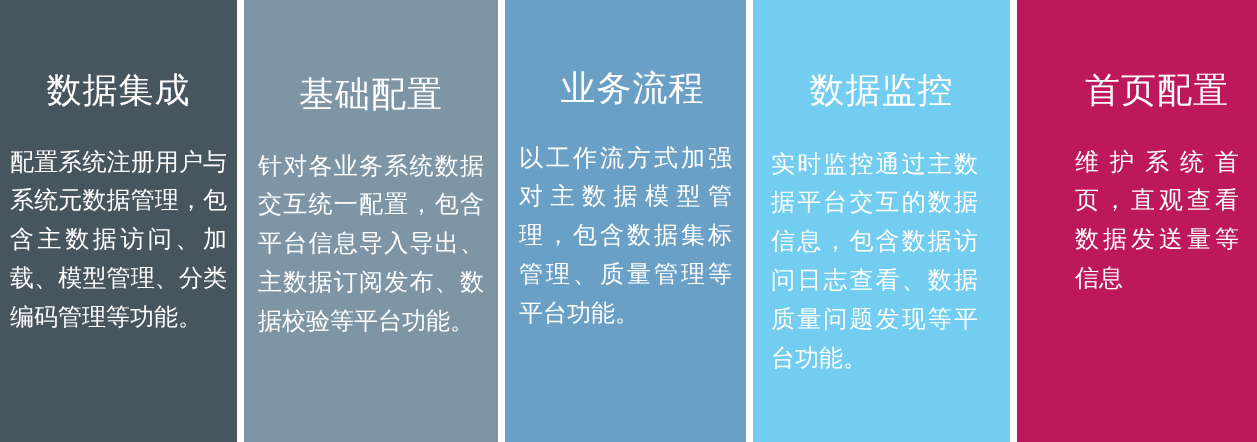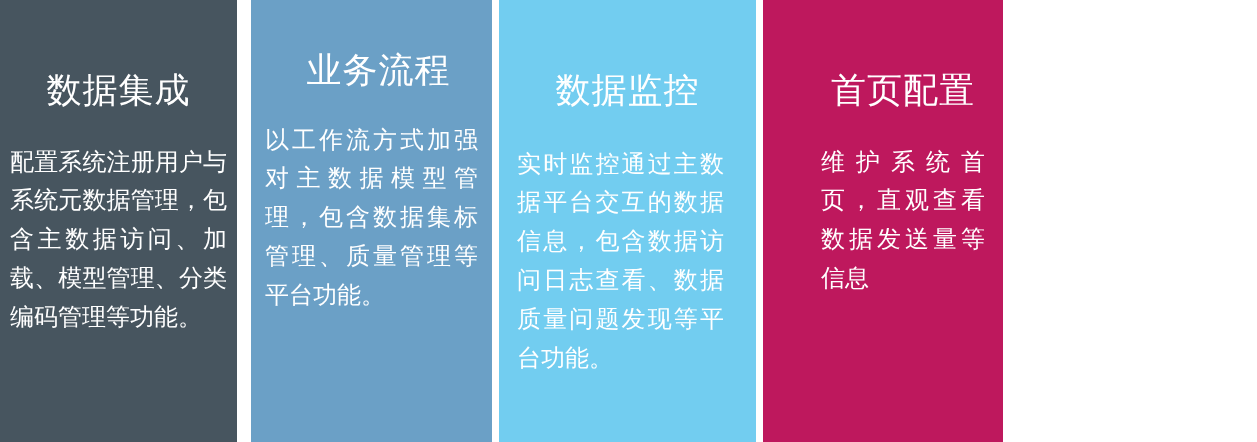--- a/index.html
+++ b/index.html
@@ -63,41 +63,45 @@
   .p3 { flex: 0 0 241px; width: 241px; background: #6ba0c6; }
   .p4 { flex: 0 0 257px; width: 257px; background: #72cdf0; }
   .p5 { flex: 0 0 240px; width: 240px; background: #a9ddf3; }
 
   .p1 .panel-title { margin: 72px 0 0 0; }
   .p1 .panel-body  { margin: 32px 0 0 0; padding: 0 10px 0 10px; }
 
   .p2 .panel-title { margin: 76px 0 0 0; }
   .p2 .panel-body  { margin: 32px 0 0 0; padding: 0 14px 0 14px; }
 
-  .p3 .panel-title { margin: 52px 0 0 0; padding-left: 14px; }
+  .p3 .panel-title { margin: 70px 0 0 0; padding-left: 14px; }
   .p3 .panel-body  { margin: 30px 0 0 0; padding: 0 14px 0 14px; }
 
   .p4 .panel-title { margin: 72px 0 0 0; }
   .p4 .panel-body  { margin: 34px 0 0 0; padding: 0 32px 0 18px; }
 
   .p5 .panel-title { margin: 72px 0 0 0; }
   .p5 .panel-body  { margin: 32px 0 0 0; padding: 0 18px 0 18px; }
 </style>
 </head>
 <body>
 
 <div class="panel-strip">
 
   <section class="panel p1" style="background-color: rgb(71, 85, 95);">
     <h2 class="panel-title">数据集成</h2>
     <p class="panel-body">配置系统注册用户与系统元数据管理，包含主数据访问、加载、模型管理、分类编码管理等功能。</p>
   </section>
 
   <div class="gap"></div>
 
+  <section class="panel p2" style="background-color: rgb(126, 149, 165);">
+    <h2 class="panel-title">基础配置</h2>
+    <p class="panel-body">针对各业务系统数据交互统一配置，包含平台信息导入导出、主数据订阅发布、数据校验等平台功能。</p>
+  </section>
 
   <div class="gap"></div>
 
   <section class="panel p3" style="background-color: rgb(107, 160, 198);">
     <h2 class="panel-title">业务流程</h2>
     <p class="panel-body">以工作流方式加强对主数据模型管理，包含数据集标管理、质量管理等平台功能。</p>
   </section>
 
   <div class="gap"></div>
 

